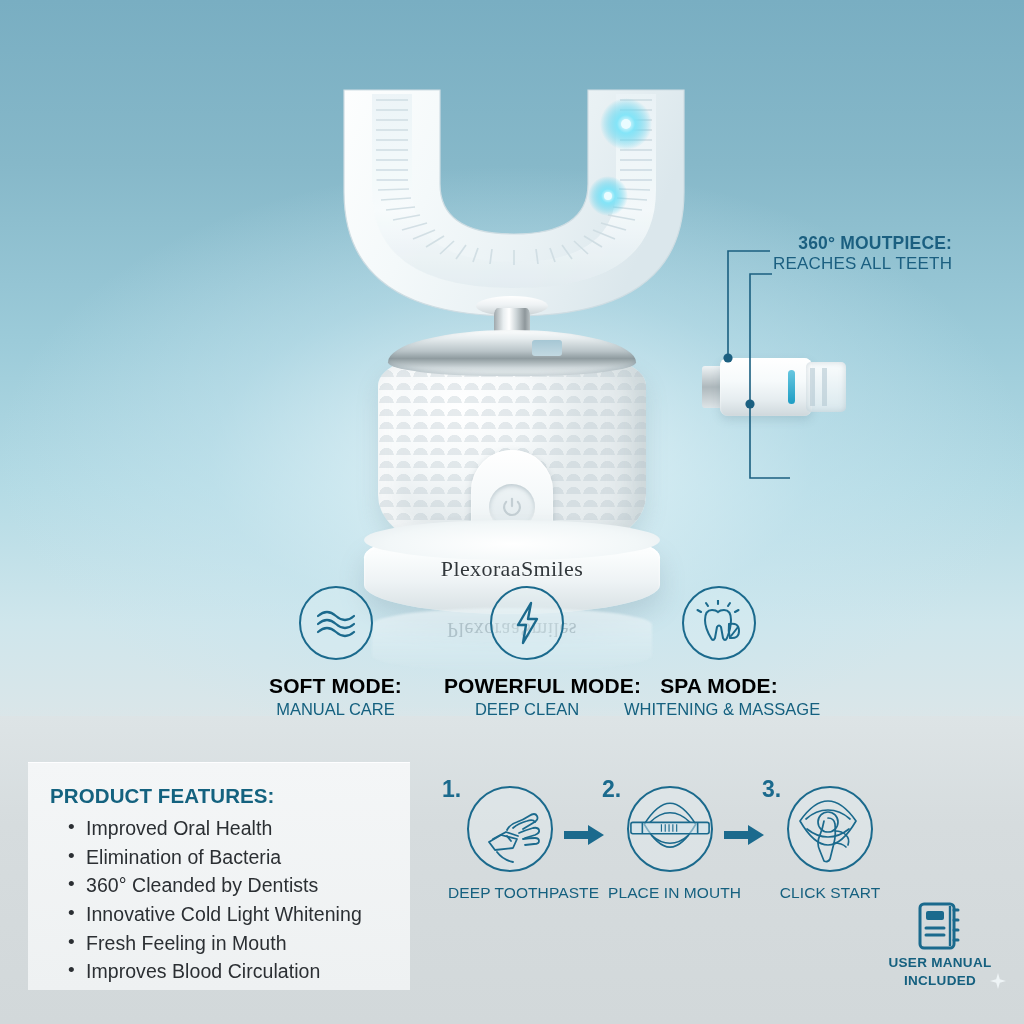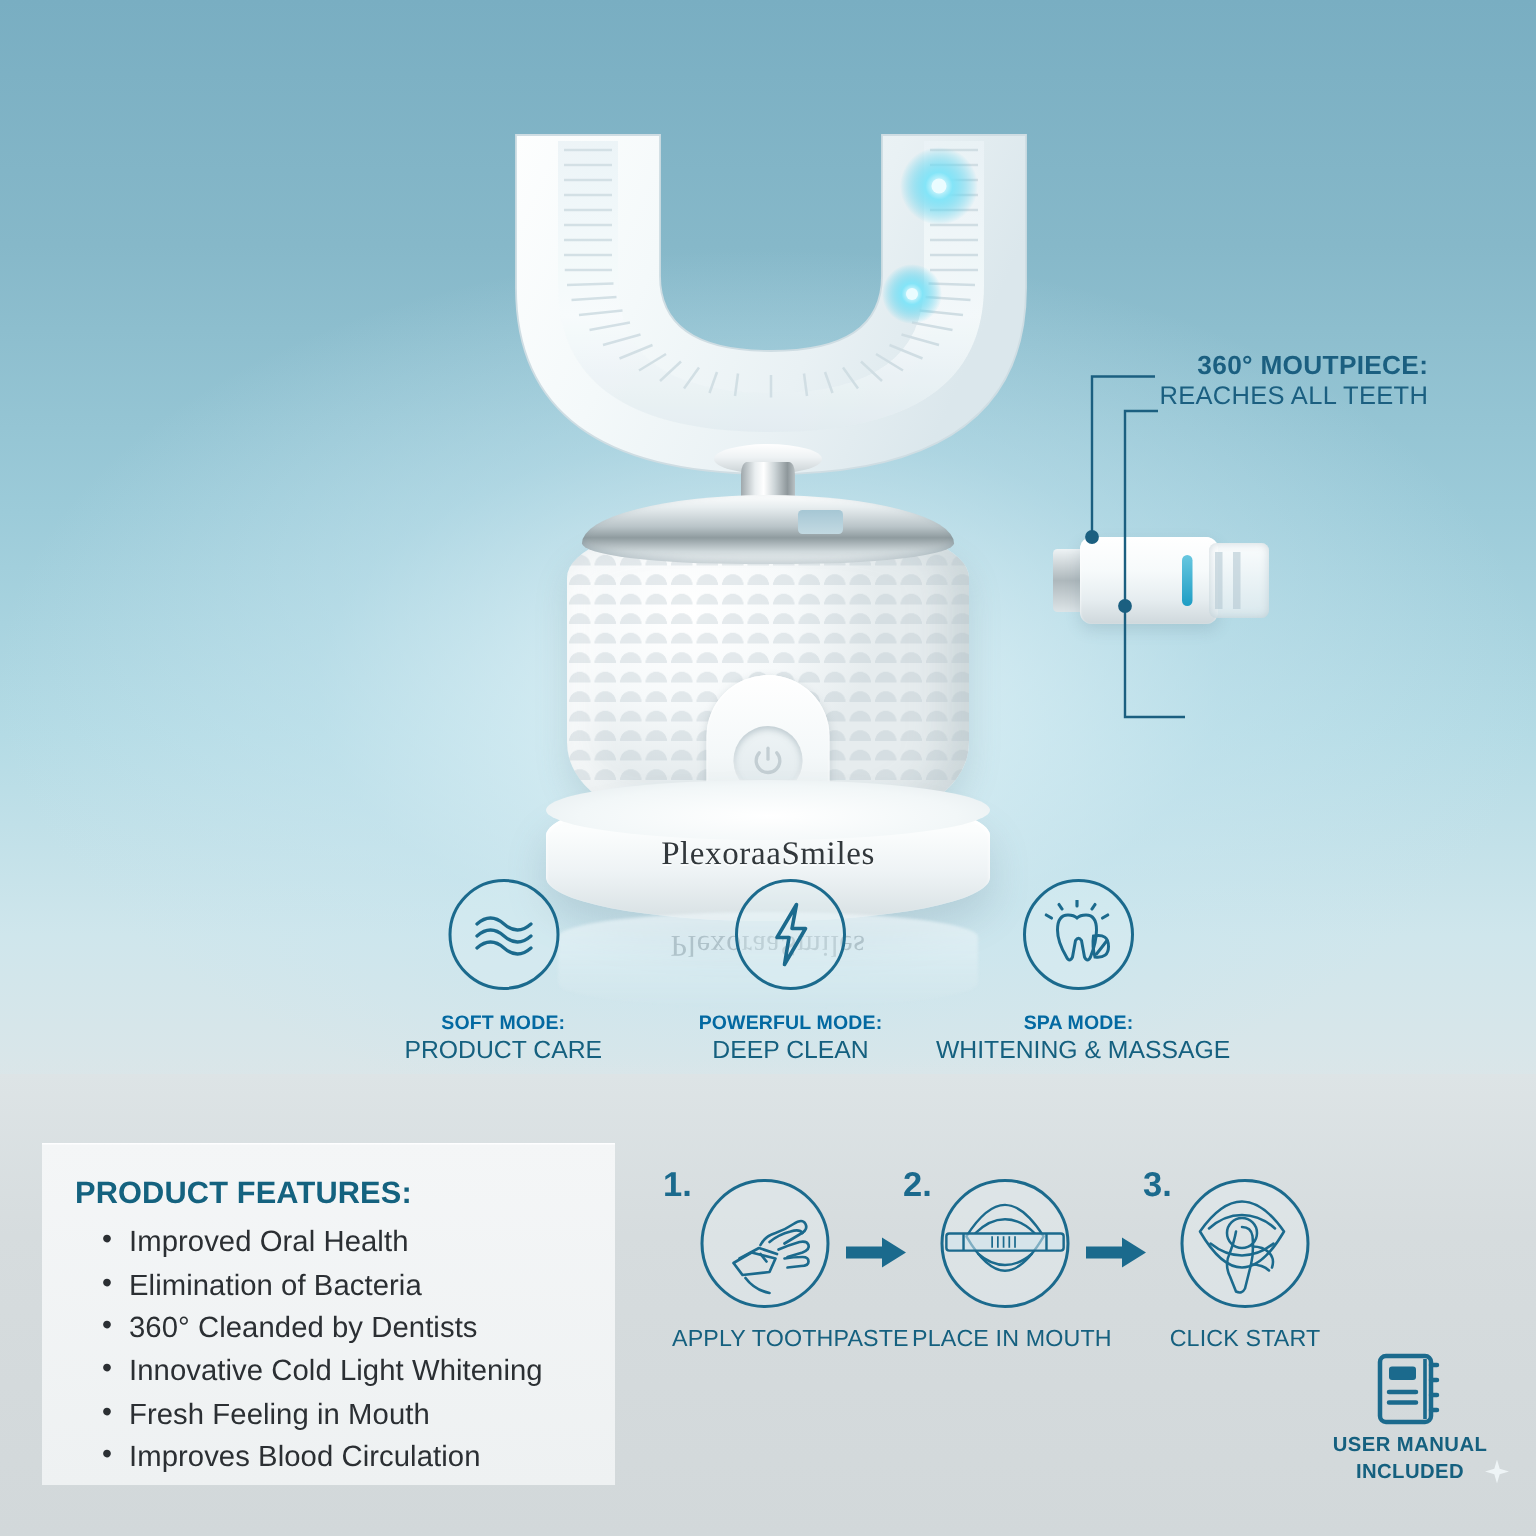--- a/index.html
+++ b/index.html
@@ -176,21 +176,21 @@
 
   
   .modes { position:absolute; left:258px; top:586px; width:556px; height:140px; }
   .mode { position:absolute; text-align:center; }
   .mode-ring {
     width:74px; height:74px; border-radius:50%;
     border:2.6px solid #1b6a8d; margin:0 auto;
     display:flex; align-items:center; justify-content:center;
     background:rgba(226,241,246,.30);
   }
-  .mode-title { margin-top:14px; font-weight:bold; font-size:13px; color:#0369a1; letter-spacing:.1px; white-space:nowrap; }
+  .mode-title { margin-top:14px; font-weight:bold; font-size:21px; color:#000000; letter-spacing:.1px; white-space:nowrap; }
   .mode-sub { margin-top:2px; font-size:16.5px; color:#15607f; white-space:nowrap; }
   #mode-soft { left:0; top:0; width:155px; }
   #mode-power { left:186px; top:0; width:166px; }
   #mode-spa  { left:366px; top:0; width:190px; }
 
   
   .features {
     position:absolute; left:28px; top:762px; width:382px; height:228px;
     background:linear-gradient(180deg,#f4f6f7 0%, #eef1f2 100%);
     box-shadow:0 1px 0 rgba(255,255,255,.9) inset;
@@ -387,21 +387,21 @@
       <div class="mode-ring">
         <svg width="44" height="34" viewBox="0 0 44 34">
           <g stroke="#1b6a8d" stroke-width="2.2" fill="none" stroke-linecap="round">
             <path d="M4 10 Q13 2 22 10 T40 10"></path>
             <path d="M4 18 Q13 10 22 18 T40 18"></path>
             <path d="M4 26 Q13 18 22 26 T40 26"></path>
           </g>
         </svg>
       </div>
       <div class="mode-title">SOFT MODE:</div>
-      <div class="mode-sub">PRODUCT CARE</div>
+      <div class="mode-sub">MANUAL CARE</div>
     </div>
 
     <div class="mode" id="mode-power">
       <div class="mode-ring">
         <svg width="30" height="44" viewBox="0 0 30 44">
           <path d="M19 2 L6 24 L14 24 L11 42 L25 18 L16 18 Z" fill="none" stroke="#1b6a8d" stroke-width="2.4" stroke-linejoin="round"></path>
         </svg>
       </div>
       <div class="mode-title">POWERFUL MODE:</div>
       <div class="mode-sub">DEEP CLEAN</div>
@@ -451,21 +451,21 @@
             <path d="M20 47 L33 40 L45 44"></path>
             <path d="M34 38 Q37 32 44 30 Q50 28 56 24 Q62 20 64 24 Q66 28 60 31 L50 37"></path>
             <path d="M40 36 Q46 31 54 29 Q60 27 62 30"></path>
             <path d="M46 41 Q53 38 60 36 Q65 35 66 38 Q67 41 62 43 L52 46"></path>
             <path d="M50 47 Q56 46 62 46 Q66 46 66 49 Q66 52 61 52 L52 53"></path>
             <path d="M24 60 Q30 68 40 70"></path>
             <path d="M34 44 L38 49"></path>
           </g>
         </svg>
       </div>
-      <div class="step-cap">APPLY TOOTHPASTE</div>
+      <div class="step-cap">DEEP TOOTHPASTE</div>
     </div>
 
     <svg class="step-arrow" id="arrow-1" viewBox="0 0 40 22">
       <path d="M0 7 L24 7 L24 1 L40 11 L24 21 L24 15 L0 15 Z" fill="#1b6a8d"></path>
     </svg>
 
     <div class="step" id="step-2">
       <div class="step-num">2.</div>
       <div class="step-ring">
         <svg width="86" height="74" viewBox="0 0 86 74">

